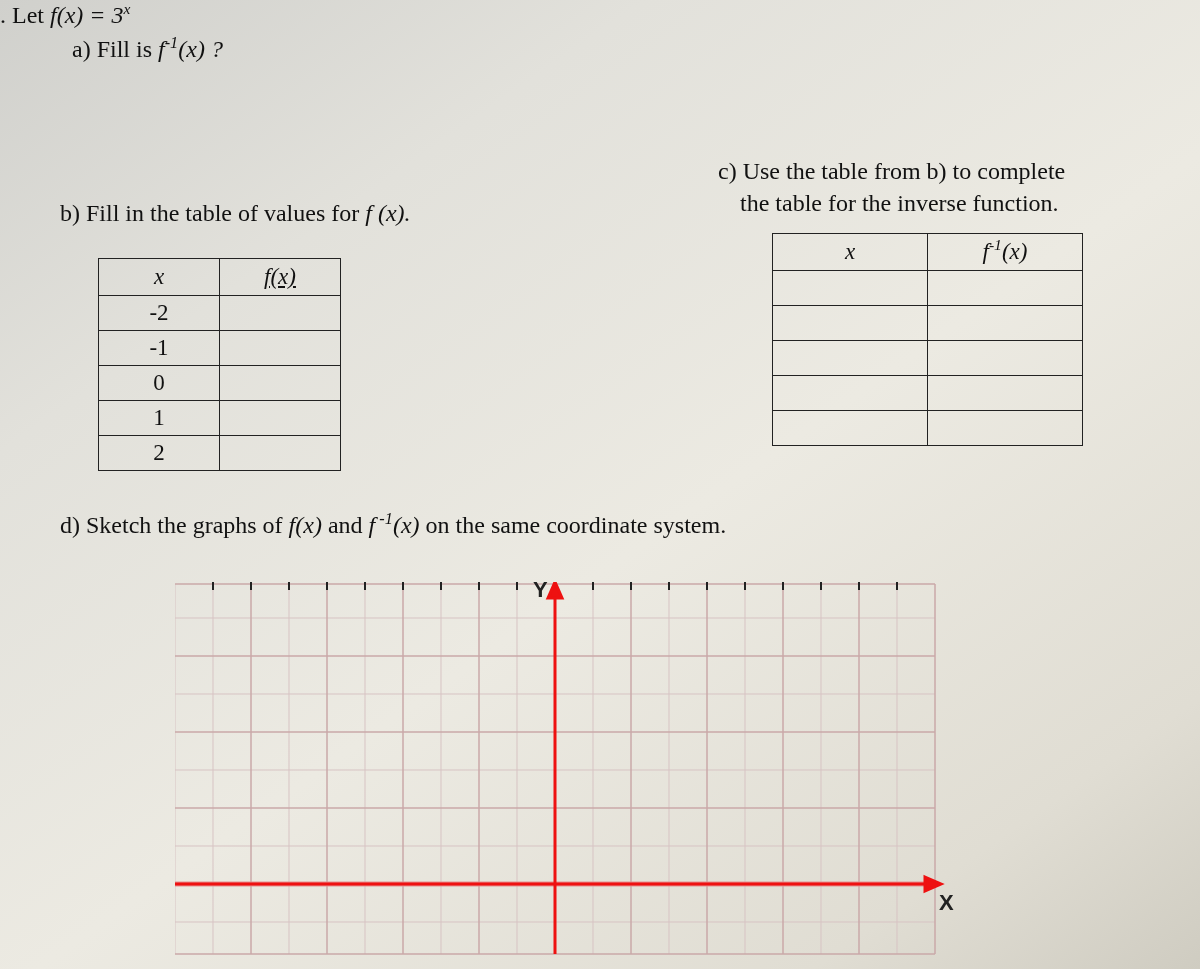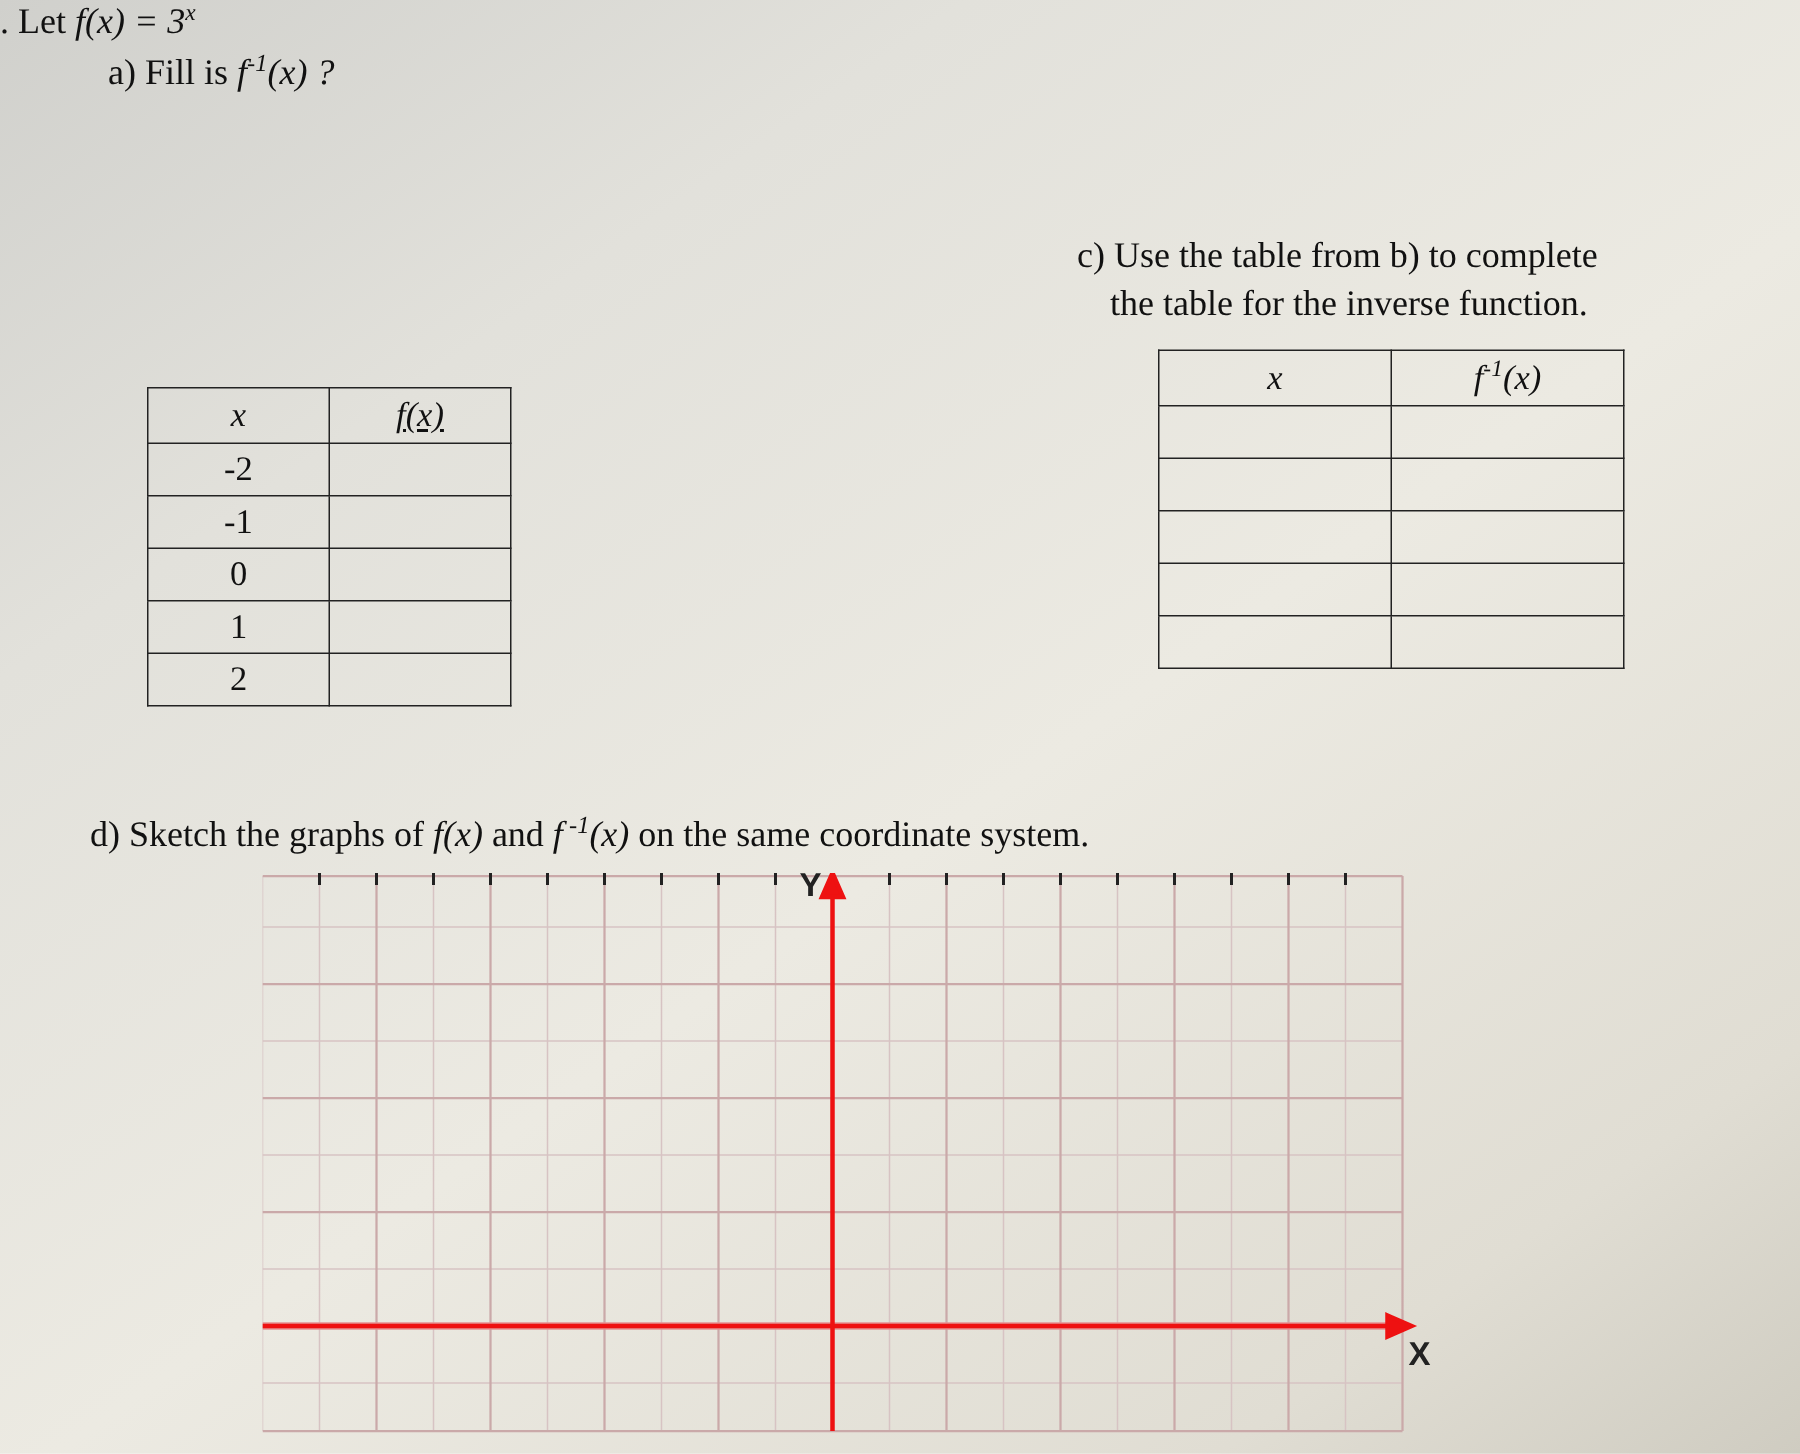--- a/index.html
+++ b/index.html
@@ -71,20 +71,23 @@
 
 <div class="page">
 
   <div class="line" style="left:0; top:2px;">
     <span>. Let </span><span class="italic">f(x) = 3</span><sup>x</sup>
   </div>
   <div class="line" style="left:72px; top:36px;">
     <span>a) Fill is  </span><span class="italic">f</span><span class="italic sup-minus1">-1</span><span class="italic">(x) ?</span>
   </div>
 
+  <div class="line" style="left:60px; top:200px;">
+    <span>b) Fill in the table of values for </span><span class="italic">f (x).</span>
+  </div>
 
   <div class="line" style="left:718px; top:158px;">c) Use the table from b) to complete</div>
   <div class="line" style="left:740px; top:190px;">the table for the inverse function.</div>
 
   <table class="values" id="tableB">
     <tbody>
         <tr>
       <th><span class="italic">x</span></th>
       <th><span class="italic" style="text-decoration: underline;">f(x)</span></th>
     </tr>
@@ -135,21 +138,21 @@
           <td></td>
           <td></td>
         </tr>
     <tr>
           <td></td>
           <td></td>
         </tr>
   </tbody>
     </table>
 
-  <div class="line" style="left:60px; top:544px;text-align:center;">
+  <div class="line" style="left:60px; top:512px;text-align:center;">
     <span>d) Sketch the graphs of </span><span class="italic">f(x)</span><span> and </span><span class="italic">f</span><span class="italic sup-minus1"> -1</span><span class="italic">(x)</span><span> on the same coordinate system.</span>
   </div>
 
   <div class="graph">
     <svg width="780" height="400">
 
       <g stroke="#d7c3c3" stroke-width="1">
 
         <line x1="0" y1="2" x2="0" y2="372"></line>
         <line x1="38" y1="2" x2="38" y2="372"></line>

